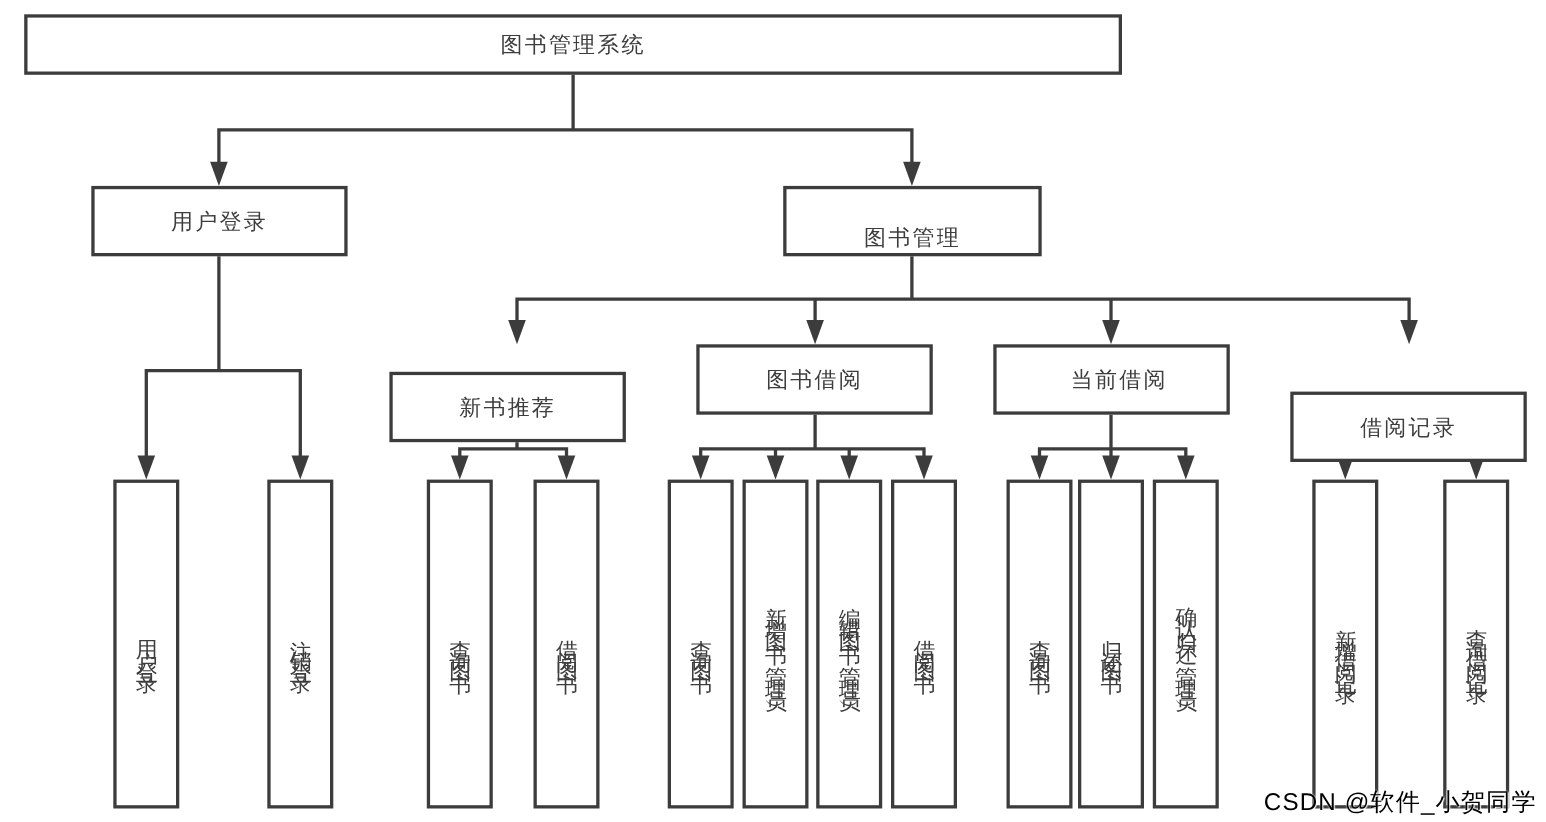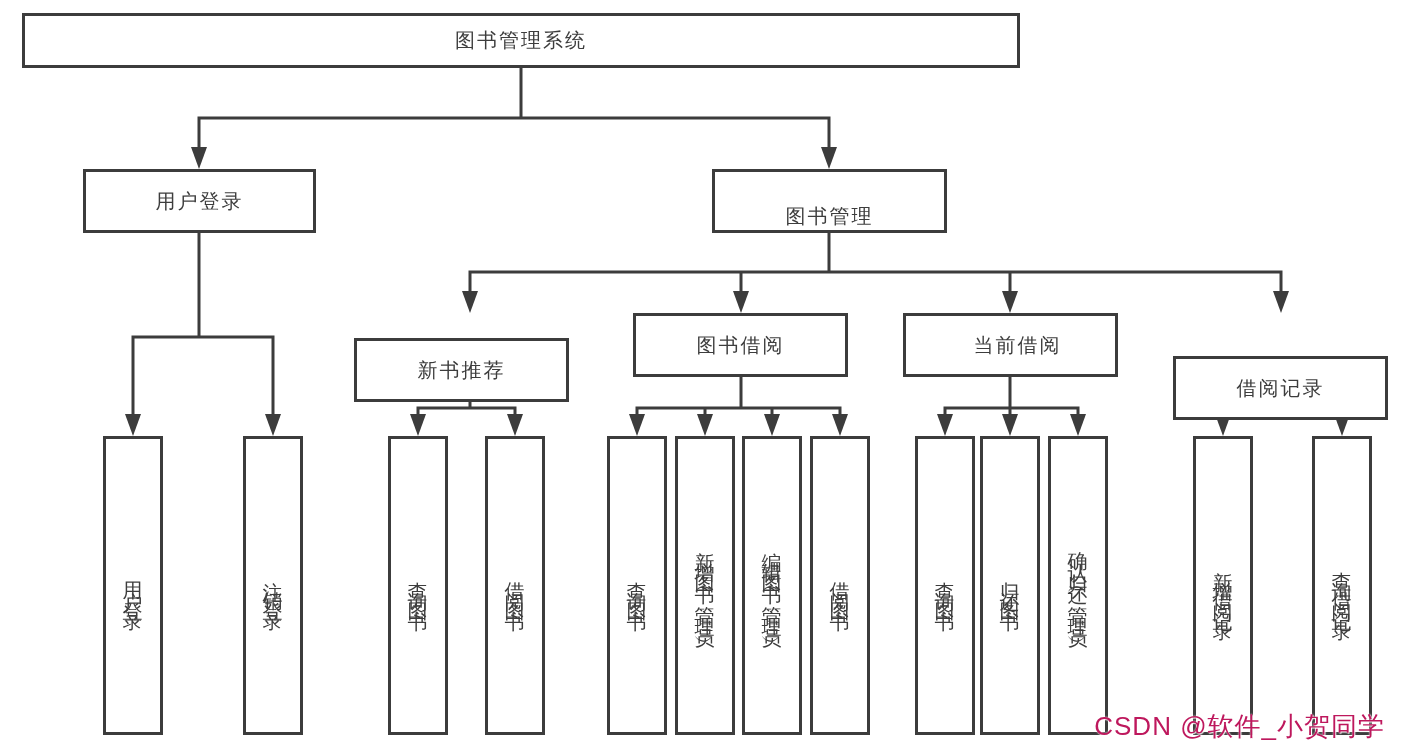--- a/index.html
+++ b/index.html
@@ -57,25 +57,25 @@
   .b-leaf-5  { left: 675px;  }
   .b-leaf-6  { left: 742px;  }
   .b-leaf-7  { left: 810px;  }
   .b-leaf-8  { left: 915px;  }
   .b-leaf-9  { left: 980px;  }
   .b-leaf-10 { left: 1048px; }
   .b-leaf-11 { left: 1193px; }
   .b-leaf-12 { left: 1312px; }
   .watermark {
     position: absolute;
-    right: 20px;
+    right: 8px;
     bottom: 3px;
     z-index: 2;
-    font-size: 26px;
-    color: #be185d;
+    font-size: 22px;
+    color: #000000;
     letter-spacing: 1px;
     text-shadow: 0 0 2px #ffffff, 1px 1px 1px rgba(255,255,255,0.9);
   }
 </style>
 </head>
 <body>
 
 <div class="stage">
 
   <svg class="connectors" viewBox="0 0 1405 747" xmlns="http://www.w3.org/2000/svg">

